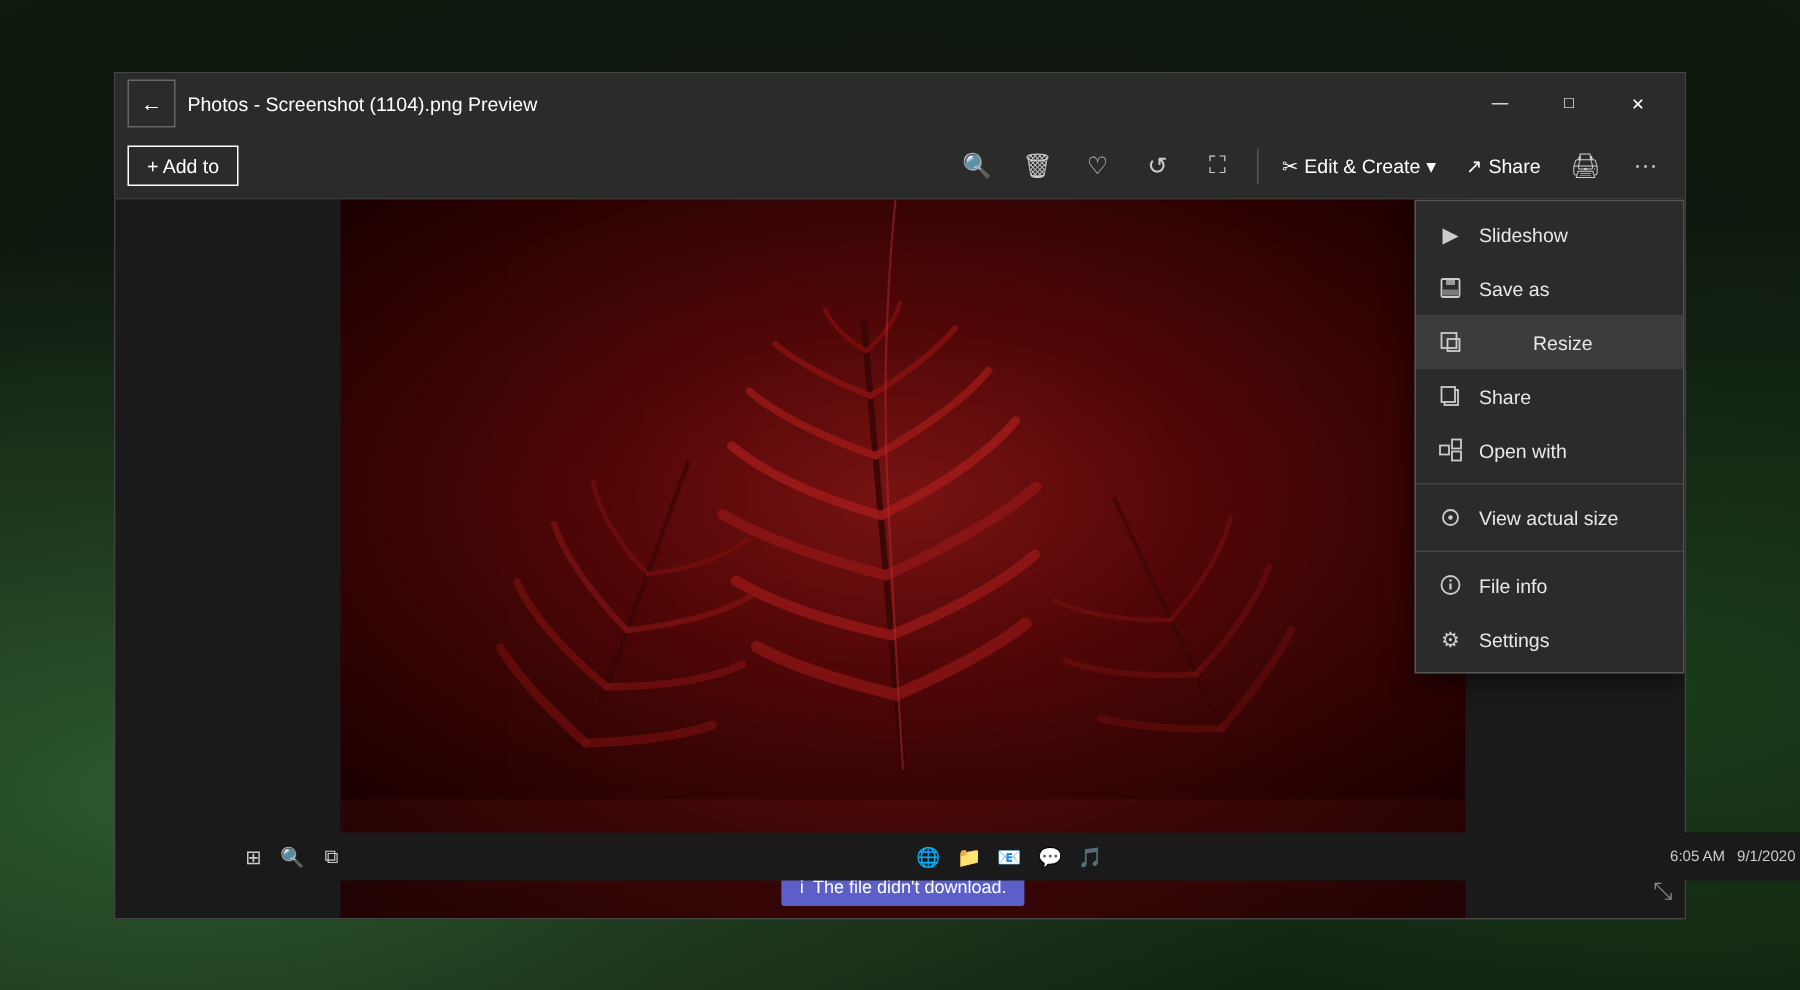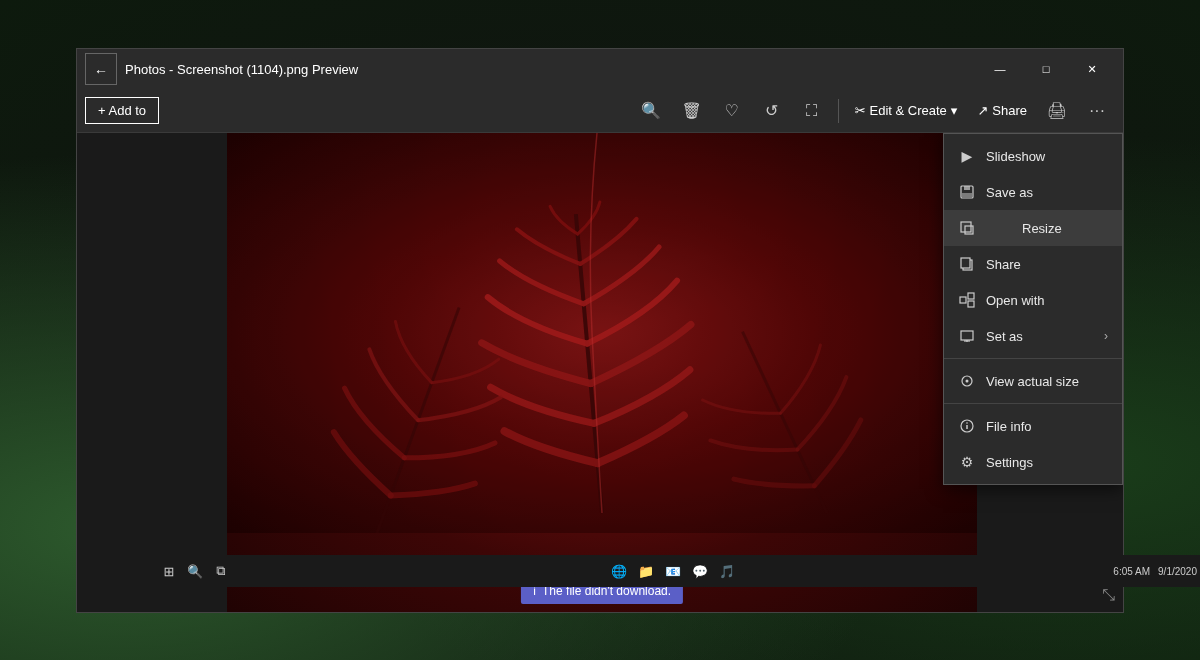--- a/index.html
+++ b/index.html
@@ -469,31 +469,20 @@
       </div>
       <div class="menu-item">
         <span class="menu-icon">
           <svg width="16" height="16" viewBox="0 0 16 16" fill="none">
             <rect x="1" y="5" width="6" height="6" stroke="#ccc" stroke-width="1.2" fill="none"></rect>
             <rect x="9" y="1" width="6" height="6" stroke="#ccc" stroke-width="1.2" fill="none"></rect>
             <rect x="9" y="9" width="6" height="6" stroke="#ccc" stroke-width="1.2" fill="none"></rect>
           </svg>
         </span>
         <span class="menu-item-label">Open with</span>
-      </div>
-      <div class="menu-item">
-        <span class="menu-icon">
-          <svg width="16" height="16" viewBox="0 0 16 16" fill="none">
-            <rect x="2" y="3" width="12" height="9" stroke="#ccc" stroke-width="1.2" fill="none"></rect>
-            <line x1="5" y1="13" x2="11" y2="13" stroke="#ccc" stroke-width="1.2"></line>
-            <line x1="8" y1="12" x2="8" y2="14" stroke="#ccc" stroke-width="1.2"></line>
-          </svg>
-        </span>
-        <span class="menu-item-label">Set as</span>
-        <span class="menu-arrow">›</span>
       </div>
       <div class="menu-separator"></div>
       <div class="menu-item">
         <span class="menu-icon">
           <svg width="16" height="16" viewBox="0 0 16 16" fill="none">
             <circle cx="8" cy="8" r="5" stroke="#ccc" stroke-width="1.2" fill="none"></circle>
             <circle cx="8" cy="8" r="1.5" fill="#ccc"></circle>
           </svg>
         </span>
         <span class="menu-item-label">View actual size</span>

